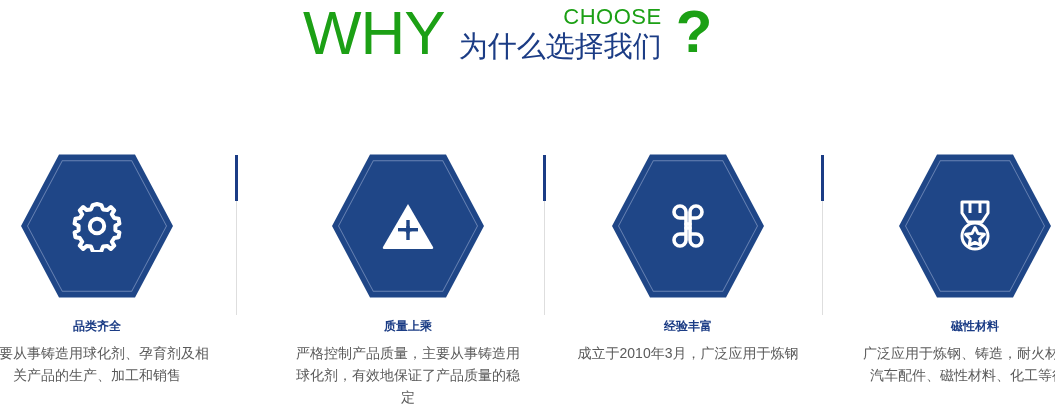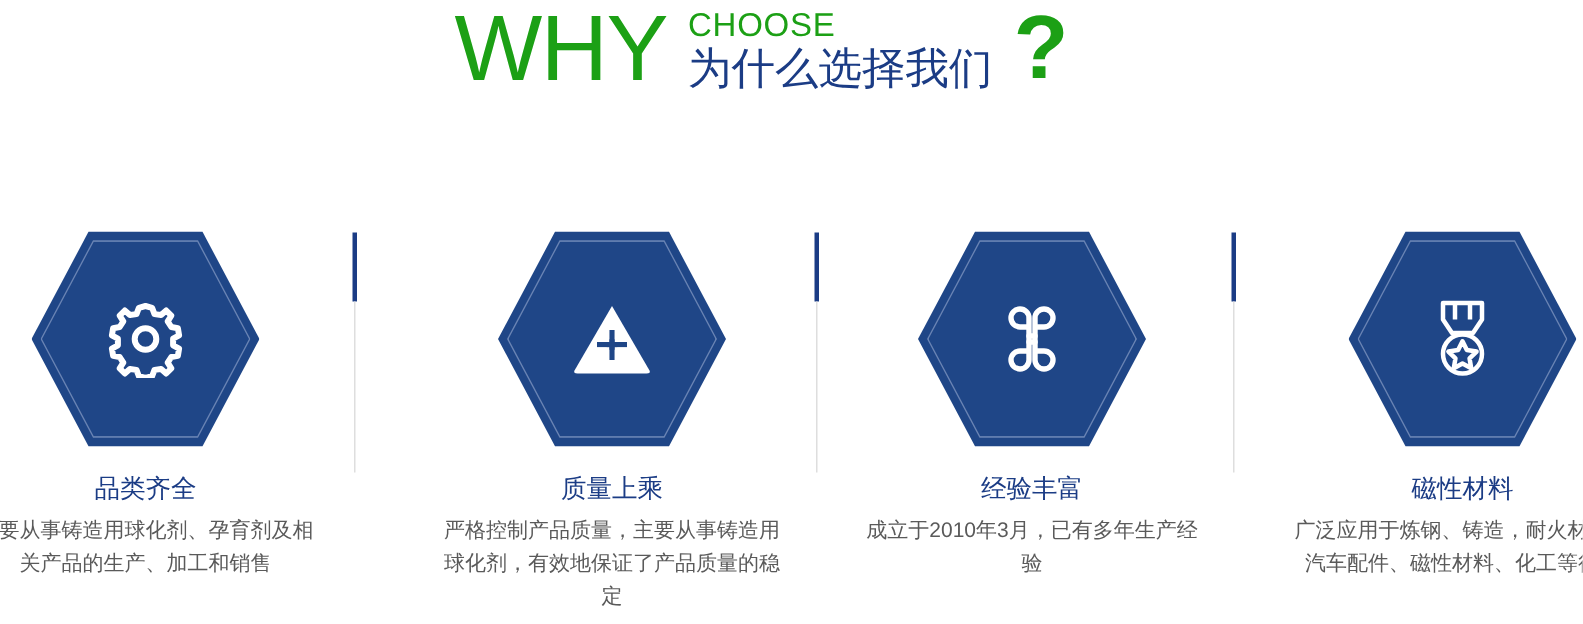--- a/index.html
+++ b/index.html
@@ -35,20 +35,21 @@
     flex-direction:column;
     margin-left:14px;
     padding-top:3px;
   }
   .choose{
     font-size:22px;
     line-height:24px;
     color:#1ca015;
     letter-spacing:0.5px;
     font-weight:400;
+    text-align:right;
   }
   .cn-sub{
     font-size:29px;
     line-height:34px;
     color:#1b3c85;
     margin-top:0;
     letter-spacing:0px;
     white-space:nowrap;
   }
   .qmark{
@@ -113,25 +114,26 @@
   }
   .hex-icon{
     position:absolute;
     left:0;top:0;width:152px;height:152px;
     display:flex;align-items:center;justify-content:center;
     z-index:3;
   }
   .hex-icon svg{display:block;}
 
   .card-title{
-    font-size:17px;
+    font-size:12px;
     line-height:20px;
     color:#1b3c85;
     margin-top:14px;
     white-space:nowrap;
+    font-weight:bold;
   }
   .card-body{
     font-size:14px;
     line-height:22px;
     color:#5a5a5a;
     text-align:center;
     margin-top:6px;
     width:232px;
   }
 
@@ -224,21 +226,21 @@
             <path d="M24 24 L24 12 a6 6 0 1 0 -6 6 L24 18"></path>
             <path d="M28 24 L28 12 a6 6 0 1 1 6 6 L28 18"></path>
             <path d="M24 28 L24 40 a6 6 0 1 1 -6 -6 L24 34"></path>
             <path d="M28 28 L28 40 a6 6 0 1 0 6 -6 L28 34"></path>
             <rect x="24" y="24" width="4" height="4"></rect>
           </g>
         </svg>
       </div>
     </div>
     <div class="card-title">经验丰富</div>
-    <div class="card-body">成立于2010年3月，已有多年生产经验</div>
+    <div class="card-body">成立于2010年3月，广泛应用于炼钢</div>
   </div>
 
   <div class="col col-3">
     <div class="hex-wrap">
       <div class="hex"></div>
       <div class="hex-inner-line"></div>
       <div class="hex-inner-fill"></div>
       <div class="hex-icon">
         <svg width="46" height="56" viewBox="0 0 46 56">
           <g stroke="#ffffff" fill="none" stroke-width="3">

